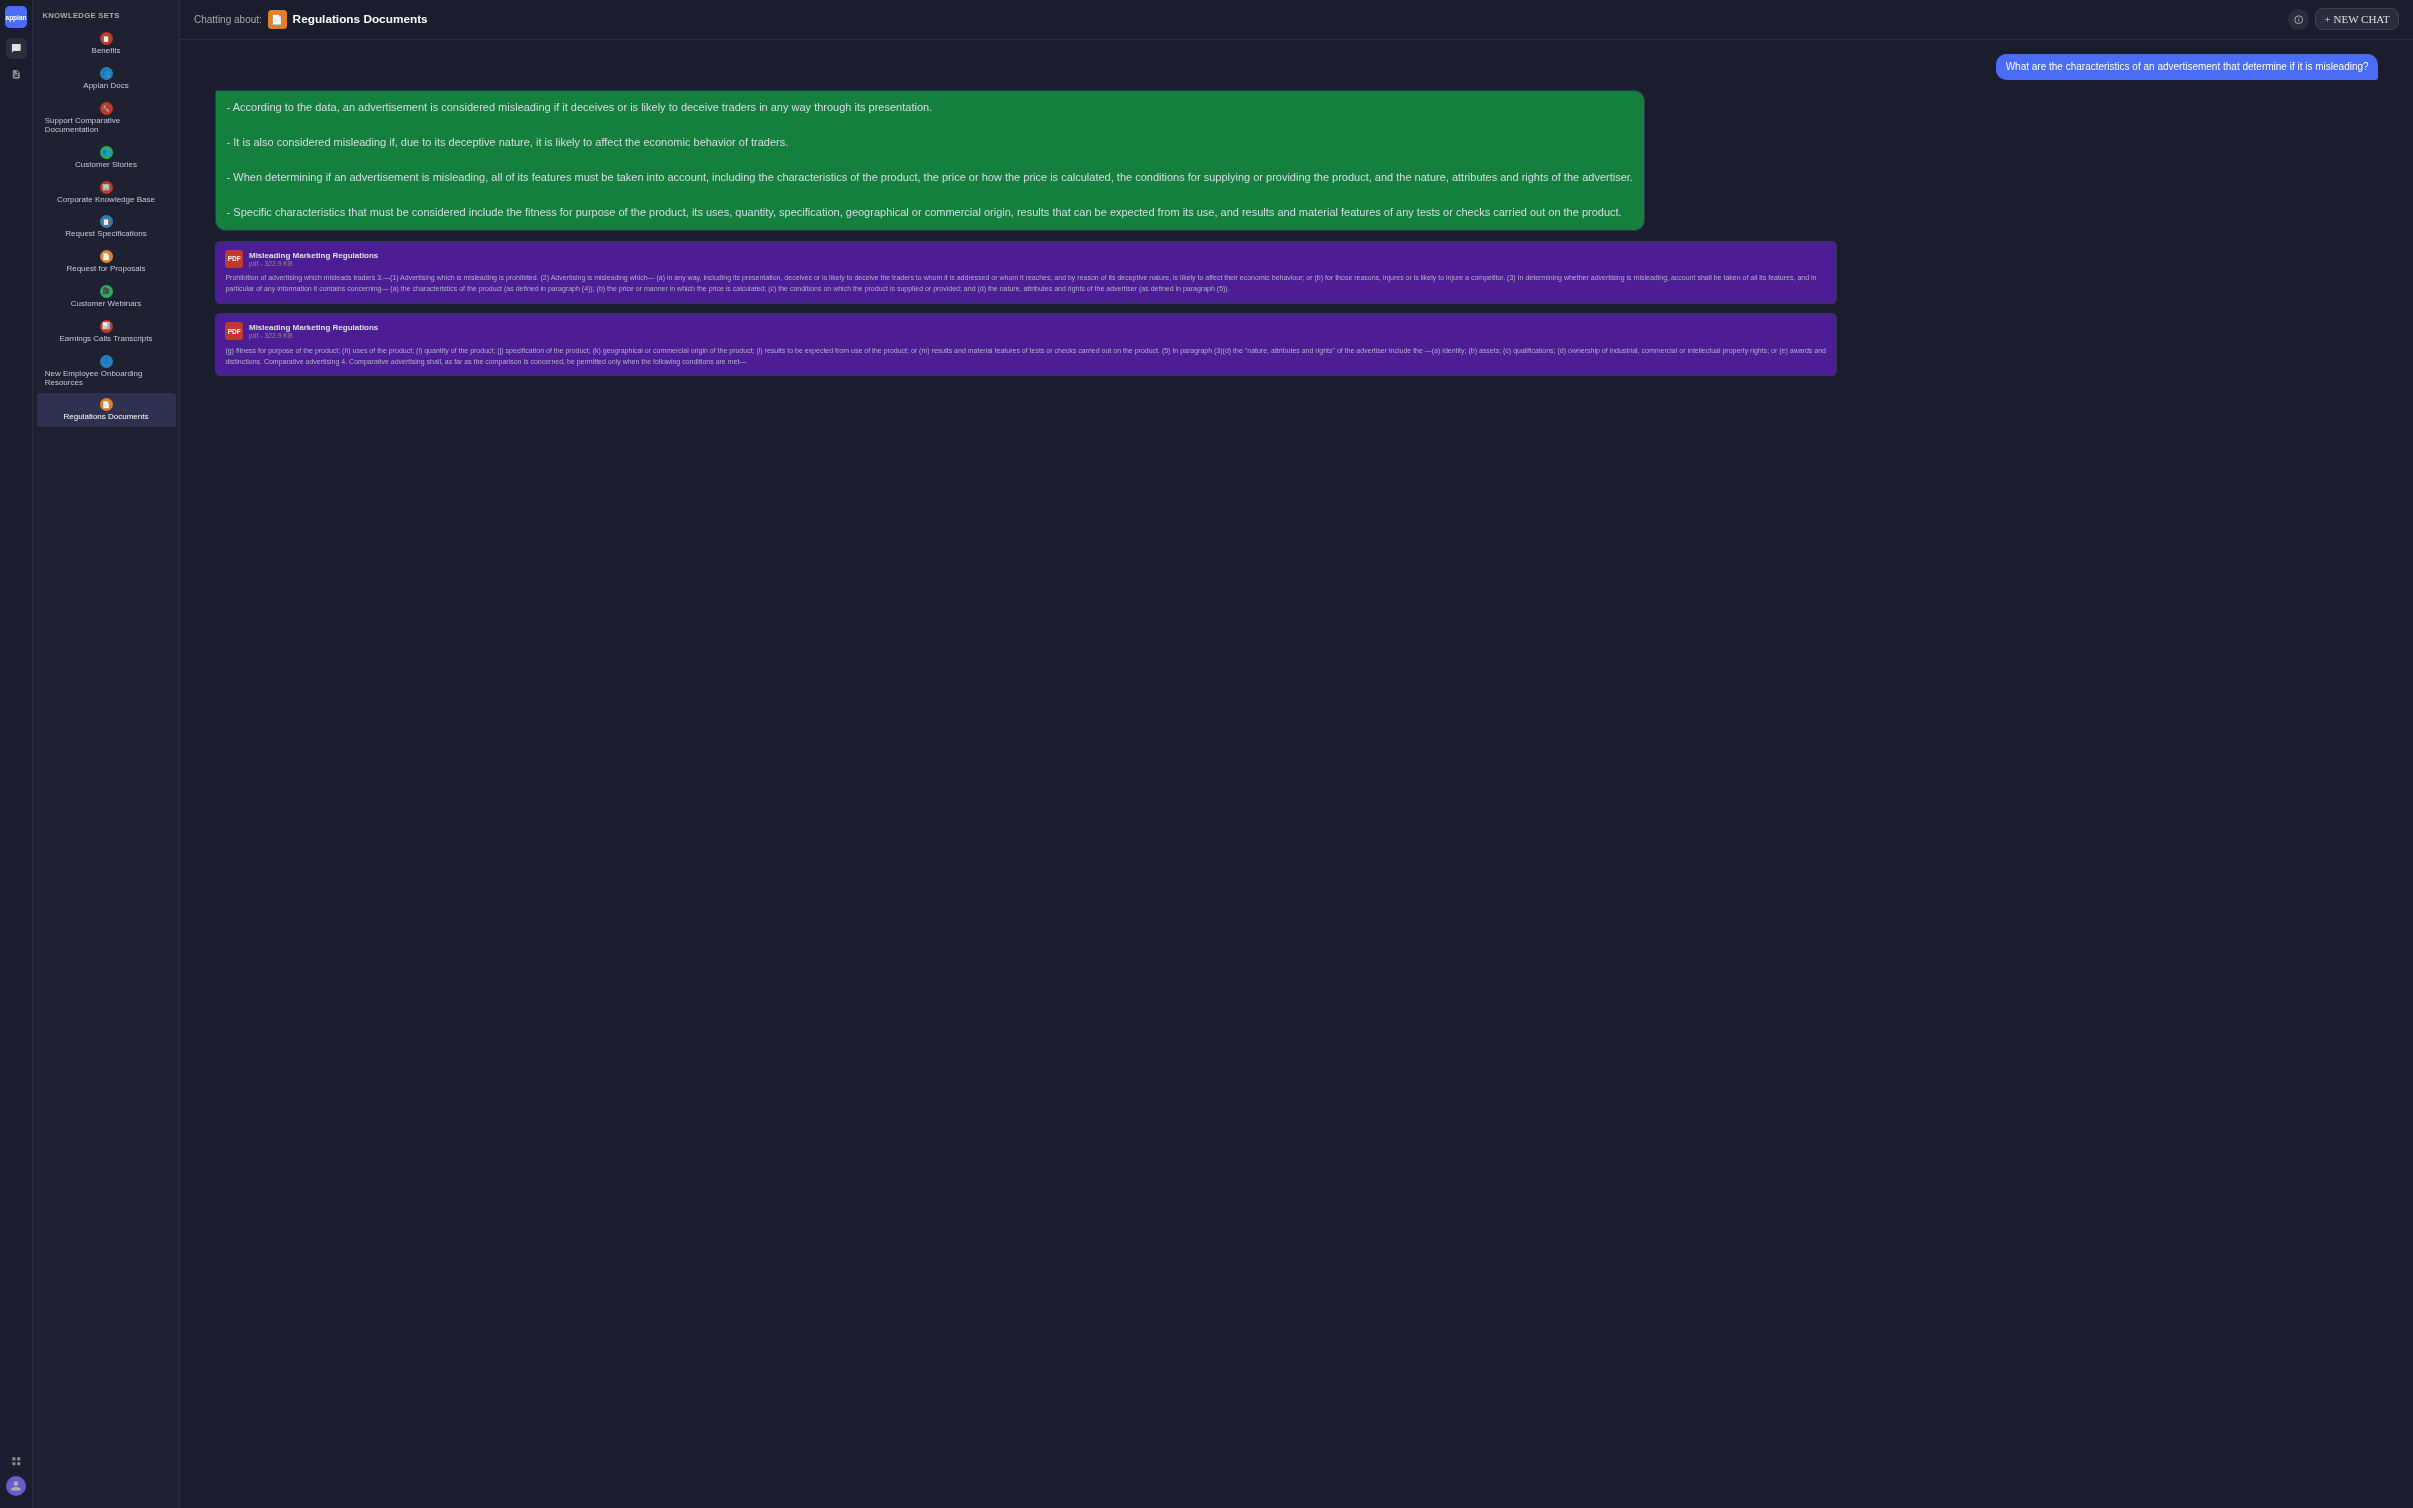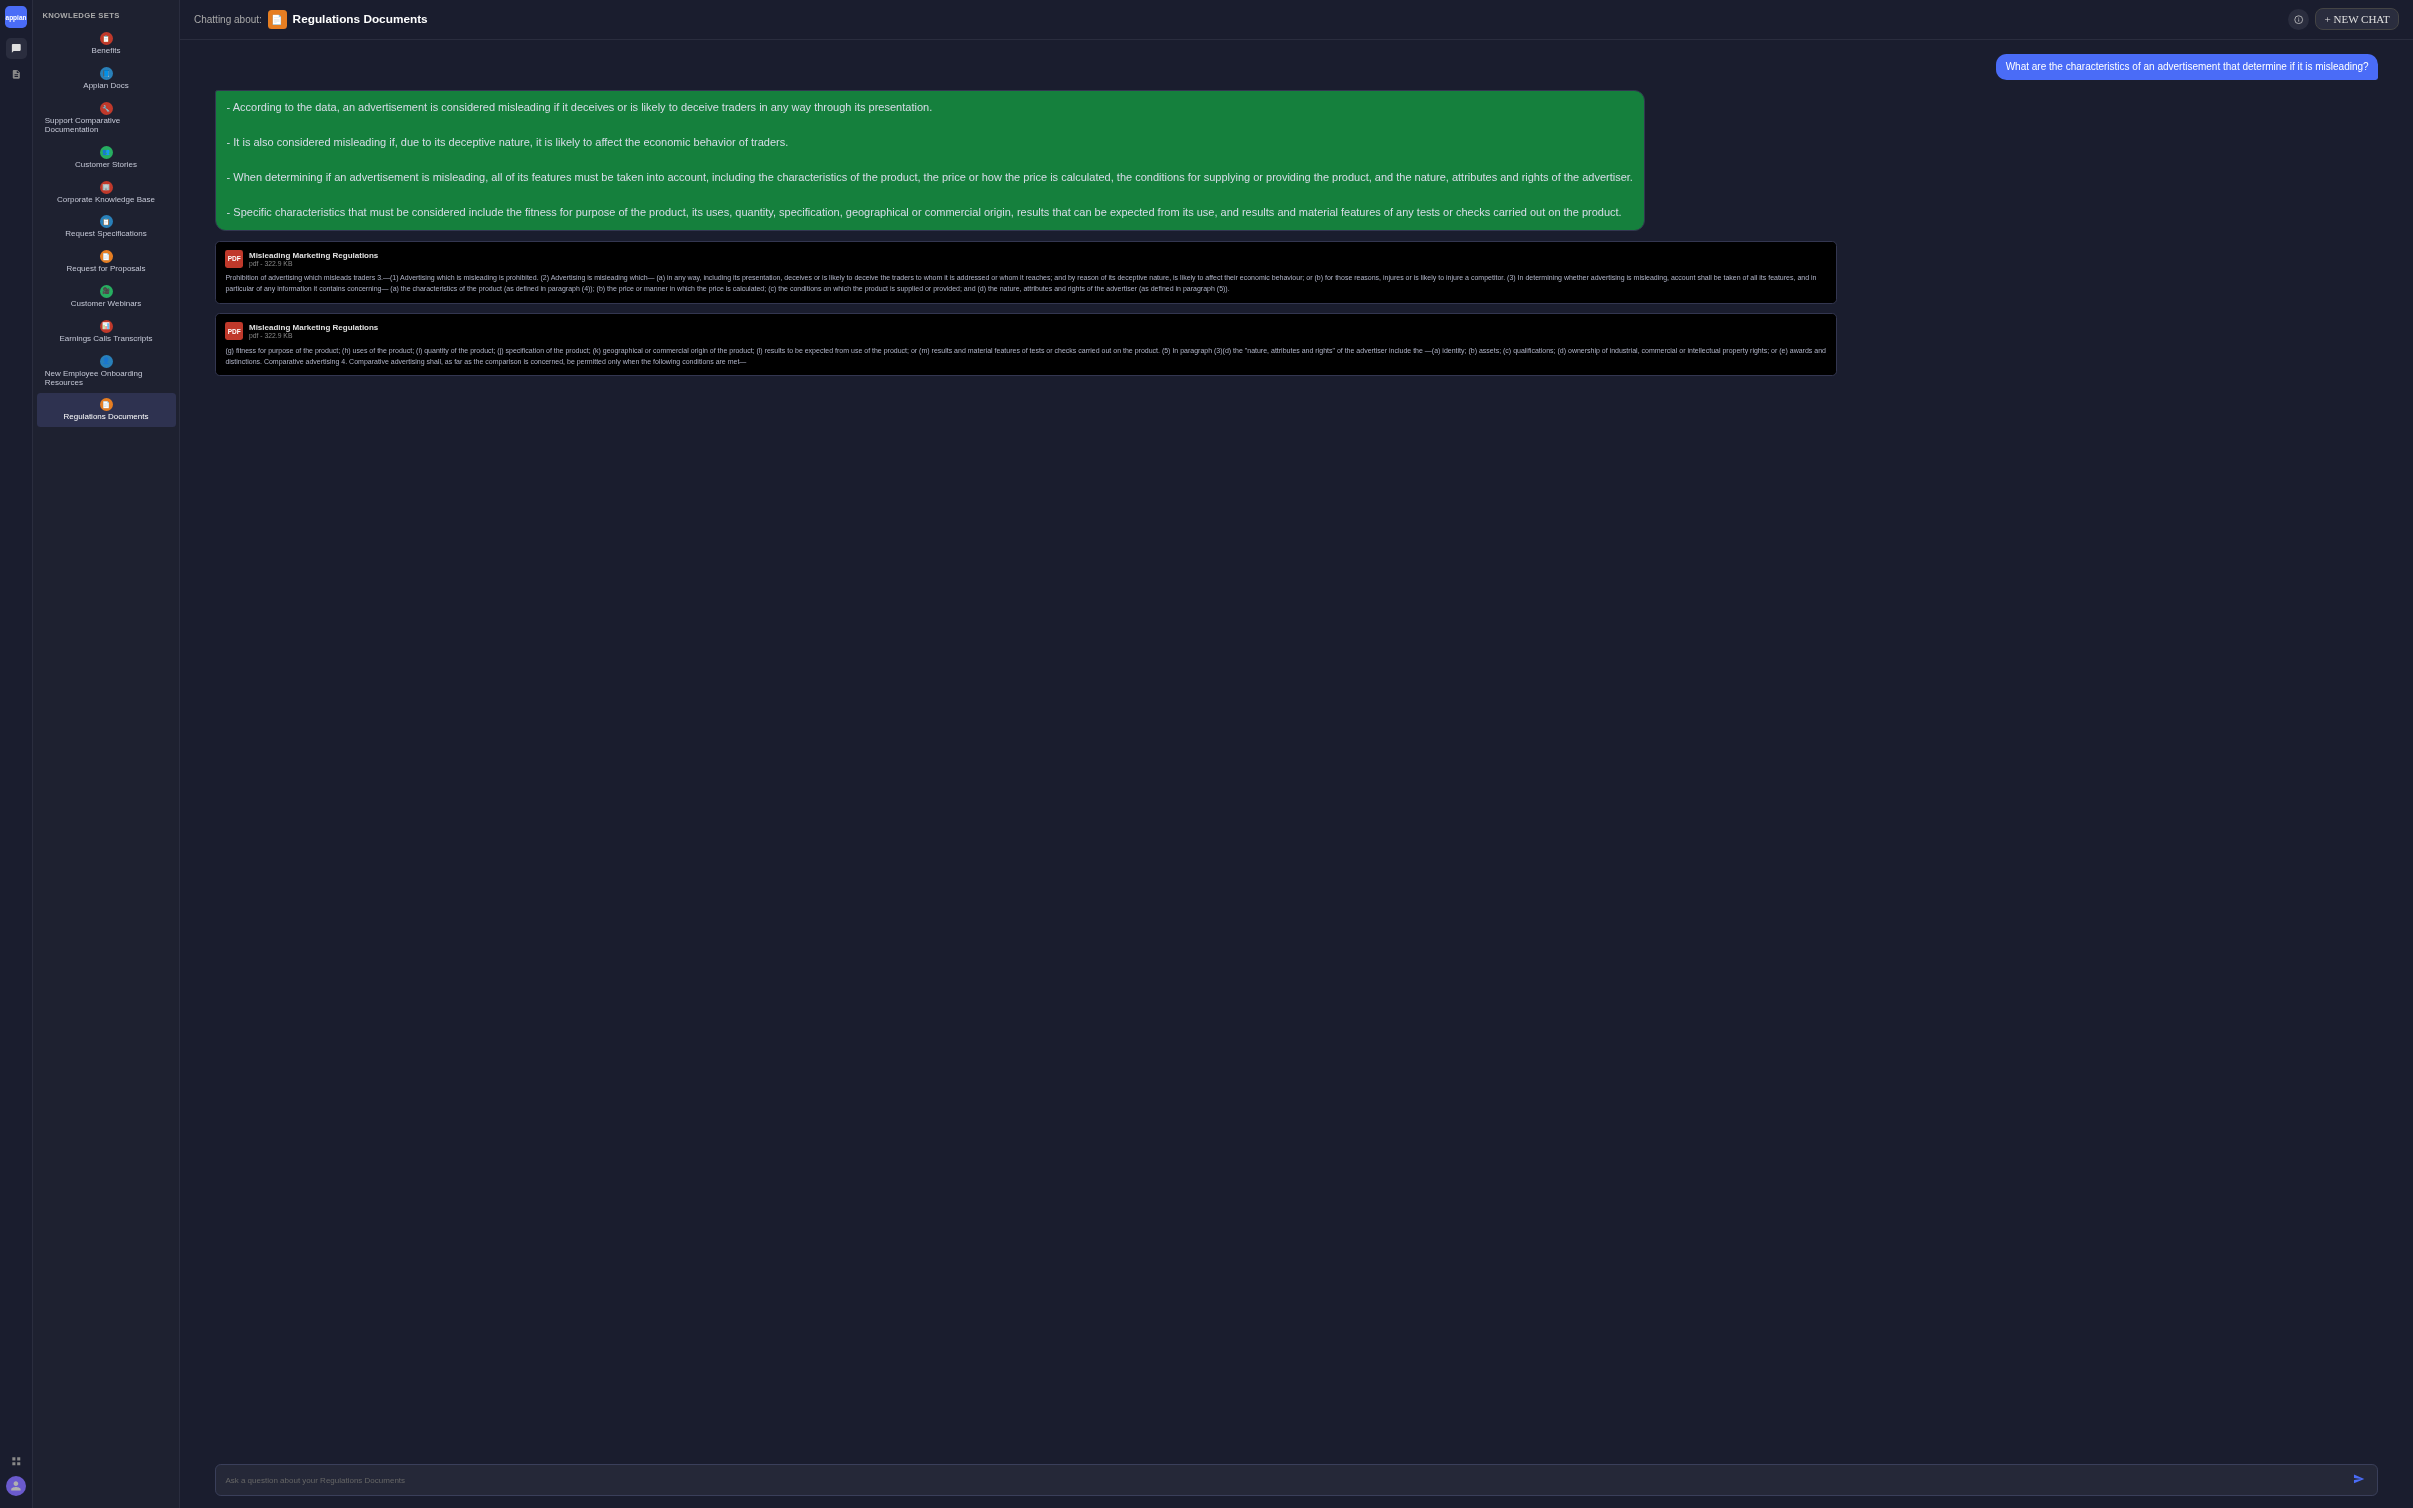--- a/index.html
+++ b/index.html
@@ -220,21 +220,21 @@
       border: 0.6px solid #333650;
       color: #d8dce8;
       padding: 8.2px 10.6px;
       border-radius: 2.4px 10.6px 10.6px 10.6px;
       max-width: 75%;
       font-size: 11px;
       line-height: 1.6;
     }
 
     .source-card {
-      background: #000000;
+      background: #4c1d95;
       border: 0.6px solid #333650;
       border-radius: 4.7px;
       padding: 8.2px 9.4px;
       max-width: 75%;
       align-self: flex-start;
     }
     .source-card-header {
       display: flex;
       align-items: center;
       gap: 5.9px;
@@ -436,24 +436,14 @@
         <div class="pdf-icon">PDF</div>
         <div>
           <div class="source-title">Misleading Marketing Regulations</div>
           <div class="source-meta">pdf - 322.9 KB</div>
         </div>
       </div>
       <div class="source-text">(g) fitness for purpose of the product; (h) uses of the product; (i) quantity of the product; (j) specification of the product; (k) geographical or commercial origin of the product; (l) results to be expected from use of the product; or   (m) results and material features of tests or checks carried out on the product. (5)  In paragraph (3)(d) the "nature, attributes and rights" of the advertiser include the —(a) identity; (b) assets; (c) qualifications; (d) ownership of industrial, commercial or intellectual property rights; or (e) awards and distinctions.  Comparative advertising  4. Comparative advertising shall, as far as the comparison is concerned, be permitted only when the following conditions are met—</div>
     </div>
   </div>
 
-  <div class="input-area">
-    <div class="input-wrapper">
-      <input type="text" placeholder="Ask a question about your Regulations Documents" style="">
-      <button class="send-btn">
-        <svg width="11.8" height="11.8" fill="currentColor" viewBox="0 0 24 24">
-          <path d="M2 21l21-9L2 3v7l15 2-15 2z"></path>
-        </svg>
-      </button>
-    </div>
-  </div>
 </div>
 
 
 </body></html>

